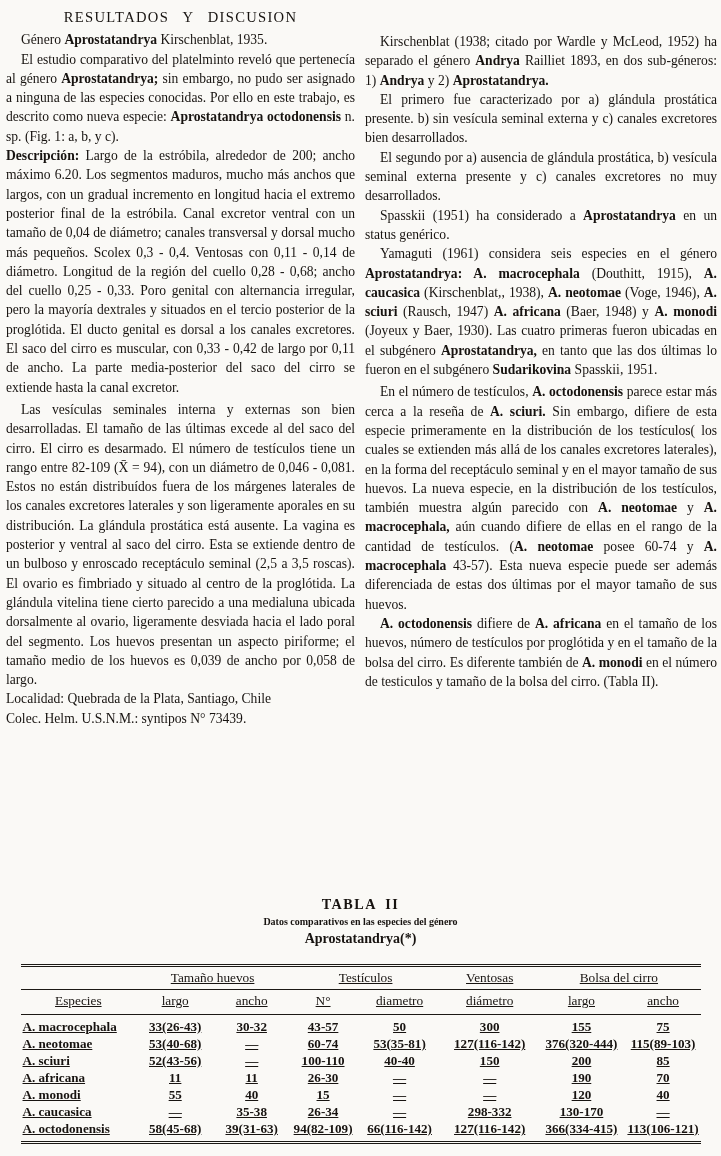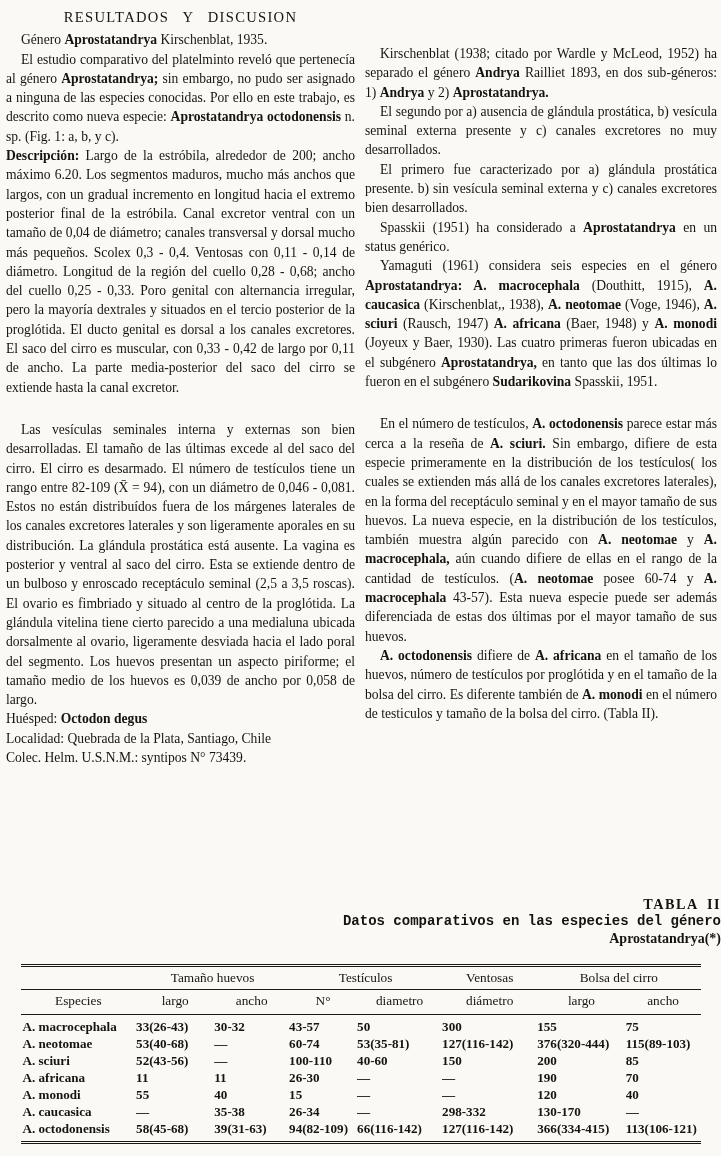--- a/index.html
+++ b/index.html
@@ -15,69 +15,70 @@
   }
   .page { position: relative; width: 721px; height: 1136px; }
 
   .col {
     position: absolute;
     text-align: justify;
     font-size: 13.6px;
     line-height: 19.3px;
   }
   .col.left  { left: 6px;   top: 8px;  width: 349px; }
-  .col.right { left: 365px; top: 44px; width: 352px; }
+  .col.right { left: 365px; top: 32px; width: 352px; }
 
   .col p { margin: 0; }
   p.indent { text-indent: 15px; }
-  p.gap { margin-top: 23px; }
+  p.gap { margin-top: 3px; }
   b { font-weight: bold; }
 
   .head1 {
     text-align: center;
     font-size: 14.6px;
     letter-spacing: 1.3px;
     word-spacing: 9px;
     margin: 0 0 3px 0;
     white-space: nowrap;
   }
   .head2 {
     text-align: center;
     font-size: 14.6px;
     letter-spacing: 2px;
     margin: 0 0 2px 0;
     white-space: nowrap;
   }
 
   .table-block { position: absolute; left: 0; top: 896px; width: 721px; }
-  .table-title { text-align: right; font-weight: bold; line-height: 17px; }
+  .table-title { text-align: center; font-weight: bold; line-height: 17px; }
   .tt1 { font-size: 14.2px; letter-spacing: 1.5px; word-spacing: 4px; }
-  .tt2 { font-size: 14px; font-family: Liberation Mono, monospace; }
+  .tt2 { font-size: 10px; }
   .tt3 { font-size: 14px; }
 
   table.cmp {
     border-collapse: collapse;
     table-layout: fixed;
     width: 680px;
     margin: 17px auto 0 auto;
     font-size: 13.1px;
     border-top: 3px double #1c1915;
+    text-decoration: underline;
   }
   table.cmp th {
     font-weight: normal;
     text-align: center;
     padding: 3px 0 3px 0;
     font-size: 13.3px;
     white-space: nowrap;
   }
   table.cmp thead tr.groups th { border-bottom: 1.5px solid #1c1915; }
   table.cmp thead tr.cols th   { border-bottom: 1.5px solid #1c1915; padding-bottom: 5px; }
   table.cmp td {
     font-weight: bold;
-    text-align: left;
+    text-align: center;
     padding: 0.5px 0;
     white-space: nowrap;
     overflow: hidden;
   }
   table.cmp td.sp { text-align: left; padding-left: 2px; }
   table.cmp tbody tr:first-child td { padding-top: 4px; }
   table.cmp tbody tr:last-child td { border-bottom: 3px double #1c1915; padding-bottom: 4px; }
 
   .footnote {
     margin: 9px 0 0 12px;
@@ -89,29 +90,28 @@
 <body>
 
 <div class="page">
 
   <div class="col left">
     <div class="head1">RESULTADOS Y DISCUSION</div>
     <p class="indent"><span>Género </span><b>Aprostatandrya</b><span> Kirschenblat, 1935.</span></p>
     <p class="indent"><span>El estudio comparativo del platelminto reveló que pertenecía al género </span><b>Aprostatandrya;</b><span> sin embargo, no pudo ser asignado a ninguna de las especies conocidas.  Por ello en este trabajo, es descrito como nueva especie: </span><b>Aprostatandrya octodonensis</b><span> n. sp. (Fig. 1: a, b, y c).</span></p>
     <p><b>Descripción:</b><span> Largo de la estróbila, alrededor de 200; ancho máximo 6.20.  Los segmentos maduros, mucho más anchos que largos, con un gradual incremento en longitud hacia el extremo posterior final de la estróbila.  Canal excretor ventral con un tamaño de 0,04 de diámetro; canales transversal y dorsal mucho más pequeños. Scolex 0,3 - 0,4. Ventosas con 0,11 - 0,14 de diámetro.  Longitud de la región del cuello 0,28 - 0,68; ancho del cuello 0,25 - 0,33.  Poro genital con alternancia irregular, pero la mayoría dextrales y situados en el tercio posterior de la proglótida.  El ducto genital es dorsal a los canales excretores.  El saco del cirro es muscular, con 0,33 - 0,42 de largo por 0,11 de ancho.  La parte media-posterior del saco del cirro se extiende hasta la canal excretor.</span></p>
     <p class="indent gap"><span>Las vesículas seminales interna y externas son bien desarrolladas.  El tamaño de las últimas excede al del saco del cirro.  El cirro es desarmado. El número de testículos tiene un rango entre 82-109 (X̄ = 94), con un diámetro de 0,046 - 0,081.  Estos no están distribuídos fuera de los márgenes laterales de los canales excretores laterales y son ligeramente aporales en su distribución.  La glándula prostática está ausente.  La vagina es posterior y ventral al saco del cirro.  Esta se extiende dentro de un bulboso y enroscado receptáculo seminal (2,5 a 3,5 roscas). El ovario es fimbriado y situado al centro de la proglótida.  La glándula vitelina tiene cierto parecido a una medialuna ubicada dorsalmente al ovario, ligeramente desviada hacia el lado poral del segmento.  Los huevos presentan un aspecto piriforme; el tamaño medio de los huevos es 0,039 de ancho por 0,058 de largo.</span></p>
-    <p><span>Huésped: </span><b>Octodon degus</b></p>
     <p><span>Localidad: Quebrada de la Plata, Santiago, Chile</span></p>
     <p><span>Colec. Helm. U.S.N.M.: syntipos N° 73439.</span></p>
   </div>
 
   <div class="col right">
     <p class="indent"><span>Kirschenblat (1938; citado por Wardle y McLeod, 1952) ha separado el género </span><b>Andrya</b><span> Railliet 1893, en dos sub-géneros: 1) </span><b>Andrya</b><span> y 2) </span><b>Aprostatandrya.</b></p>
+    <p class="indent"><span>El primero fue caracterizado por a) glándula prostática presente. b) sin vesícula seminal externa y c) canales excretores bien desarrollados.</span></p>
     <p class="indent"><span>El segundo por a) ausencia de glándula prostática, b) vesícula seminal externa presente y c) canales excretores no muy desarrollados.</span></p>
-    <p class="indent"><span>El primero fue caracterizado por a) glándula prostática presente. b) sin vesícula seminal externa y c) canales excretores bien desarrollados.</span></p>
     <p class="indent"><span>Spasskii (1951) ha considerado a </span><b>Aprostatandrya</b><span> en un status genérico.</span></p>
     <p class="indent"><span>Yamaguti (1961) considera seis especies en el género </span><b>Aprostatandrya: A. macrocephala</b><span> (Douthitt, 1915), </span><b>A. caucasica</b><span> (Kirschenblat,, 1938), </span><b>A. neotomae</b><span> (Voge, 1946), </span><b>A. sciuri</b><span> (Rausch, 1947) </span><b>A. africana</b><span> (Baer, 1948) y </span><b>A. monodi</b><span> (Joyeux y Baer, 1930).  Las cuatro primeras fueron ubicadas en el subgénero </span><b>Aprostatandrya,</b><span> en tanto que las dos últimas lo fueron en el subgénero </span><b>Sudarikovina</b><span> Spasskii, 1951.</span></p>
     <p class="indent gap"><span>En el número de testículos, </span><b>A. octodonensis</b><span> parece estar más cerca a la reseña de </span><b>A. sciuri.</b><span> Sin embargo, difiere de esta especie primeramente en la distribución de los testículos( los cuales se extienden más allá de los canales excretores laterales), en la forma del receptáculo seminal y en el mayor tamaño de sus huevos. La nueva especie, en la distribución de los testículos, también muestra algún parecido con </span><b>A. neotomae</b><span> y </span><b>A. macrocephala,</b><span> aún cuando difiere de ellas en el rango de la cantidad de testículos. (</span><b>A. neotomae</b><span> posee 60-74 y </span><b>A. macrocephala</b><span> 43-57).  Esta nueva especie puede ser además diferenciada de estas dos últimas por el mayor tamaño de sus huevos.</span></p>
     <p class="indent"><b>A. octodonensis</b><span> difiere de </span><b>A. africana</b><span> en el tamaño de los huevos, número de testículos por proglótida y en el tamaño de la bolsa del cirro. Es diferente también de </span><b>A. monodi</b><span> en el número de testiculos y tamaño de la bolsa del cirro. (Tabla II).</span></p>
   </div>
 
   <div class="table-block">
     <div class="table-title">
       <div class="tt1">TABLA II</div>
       <div class="tt2">Datos comparativos en las especies del género</div>
@@ -166,21 +166,21 @@
             <td>53(35-81)</td>
             <td>127(116-142)</td>
             <td>376(320-444)</td>
             <td>115(89-103)</td>
           </tr>
           <tr>
             <td class="sp">A. sciuri</td>
             <td>52(43-56)</td>
             <td>—</td>
             <td>100-110</td>
-            <td>40-60</td>
+            <td>40-40</td>
             <td>150</td>
             <td>200</td>
             <td>85</td>
           </tr>
           <tr>
             <td class="sp">A. africana</td>
             <td>11</td>
             <td>11</td>
             <td>26-30</td>
             <td>—</td>

